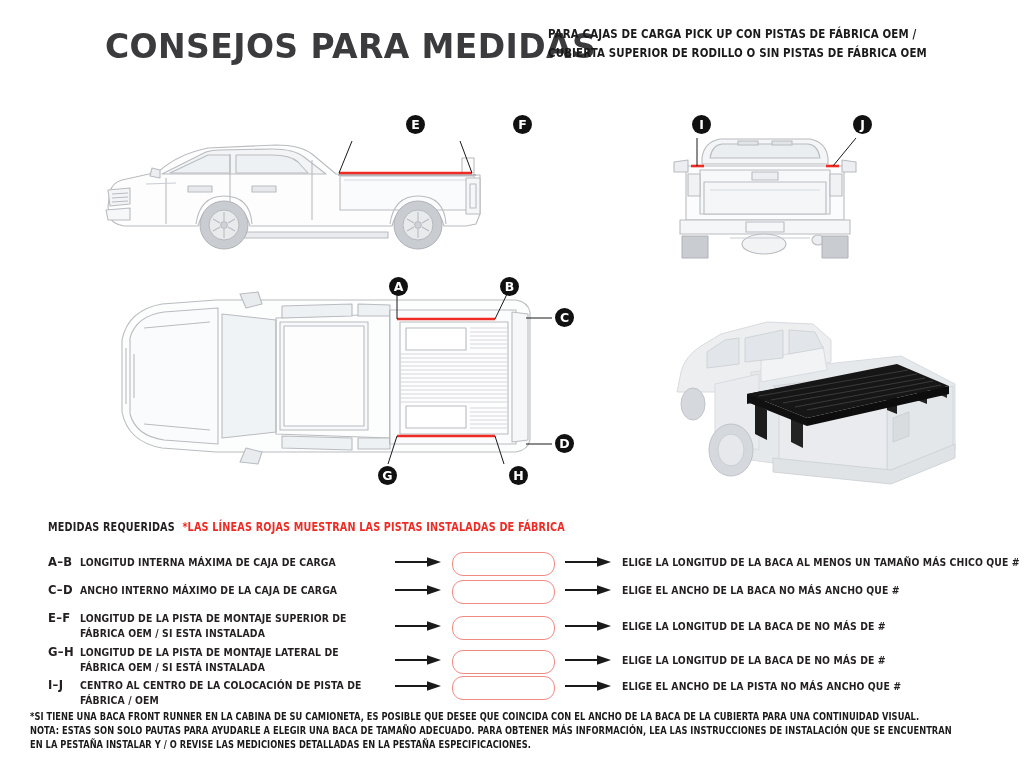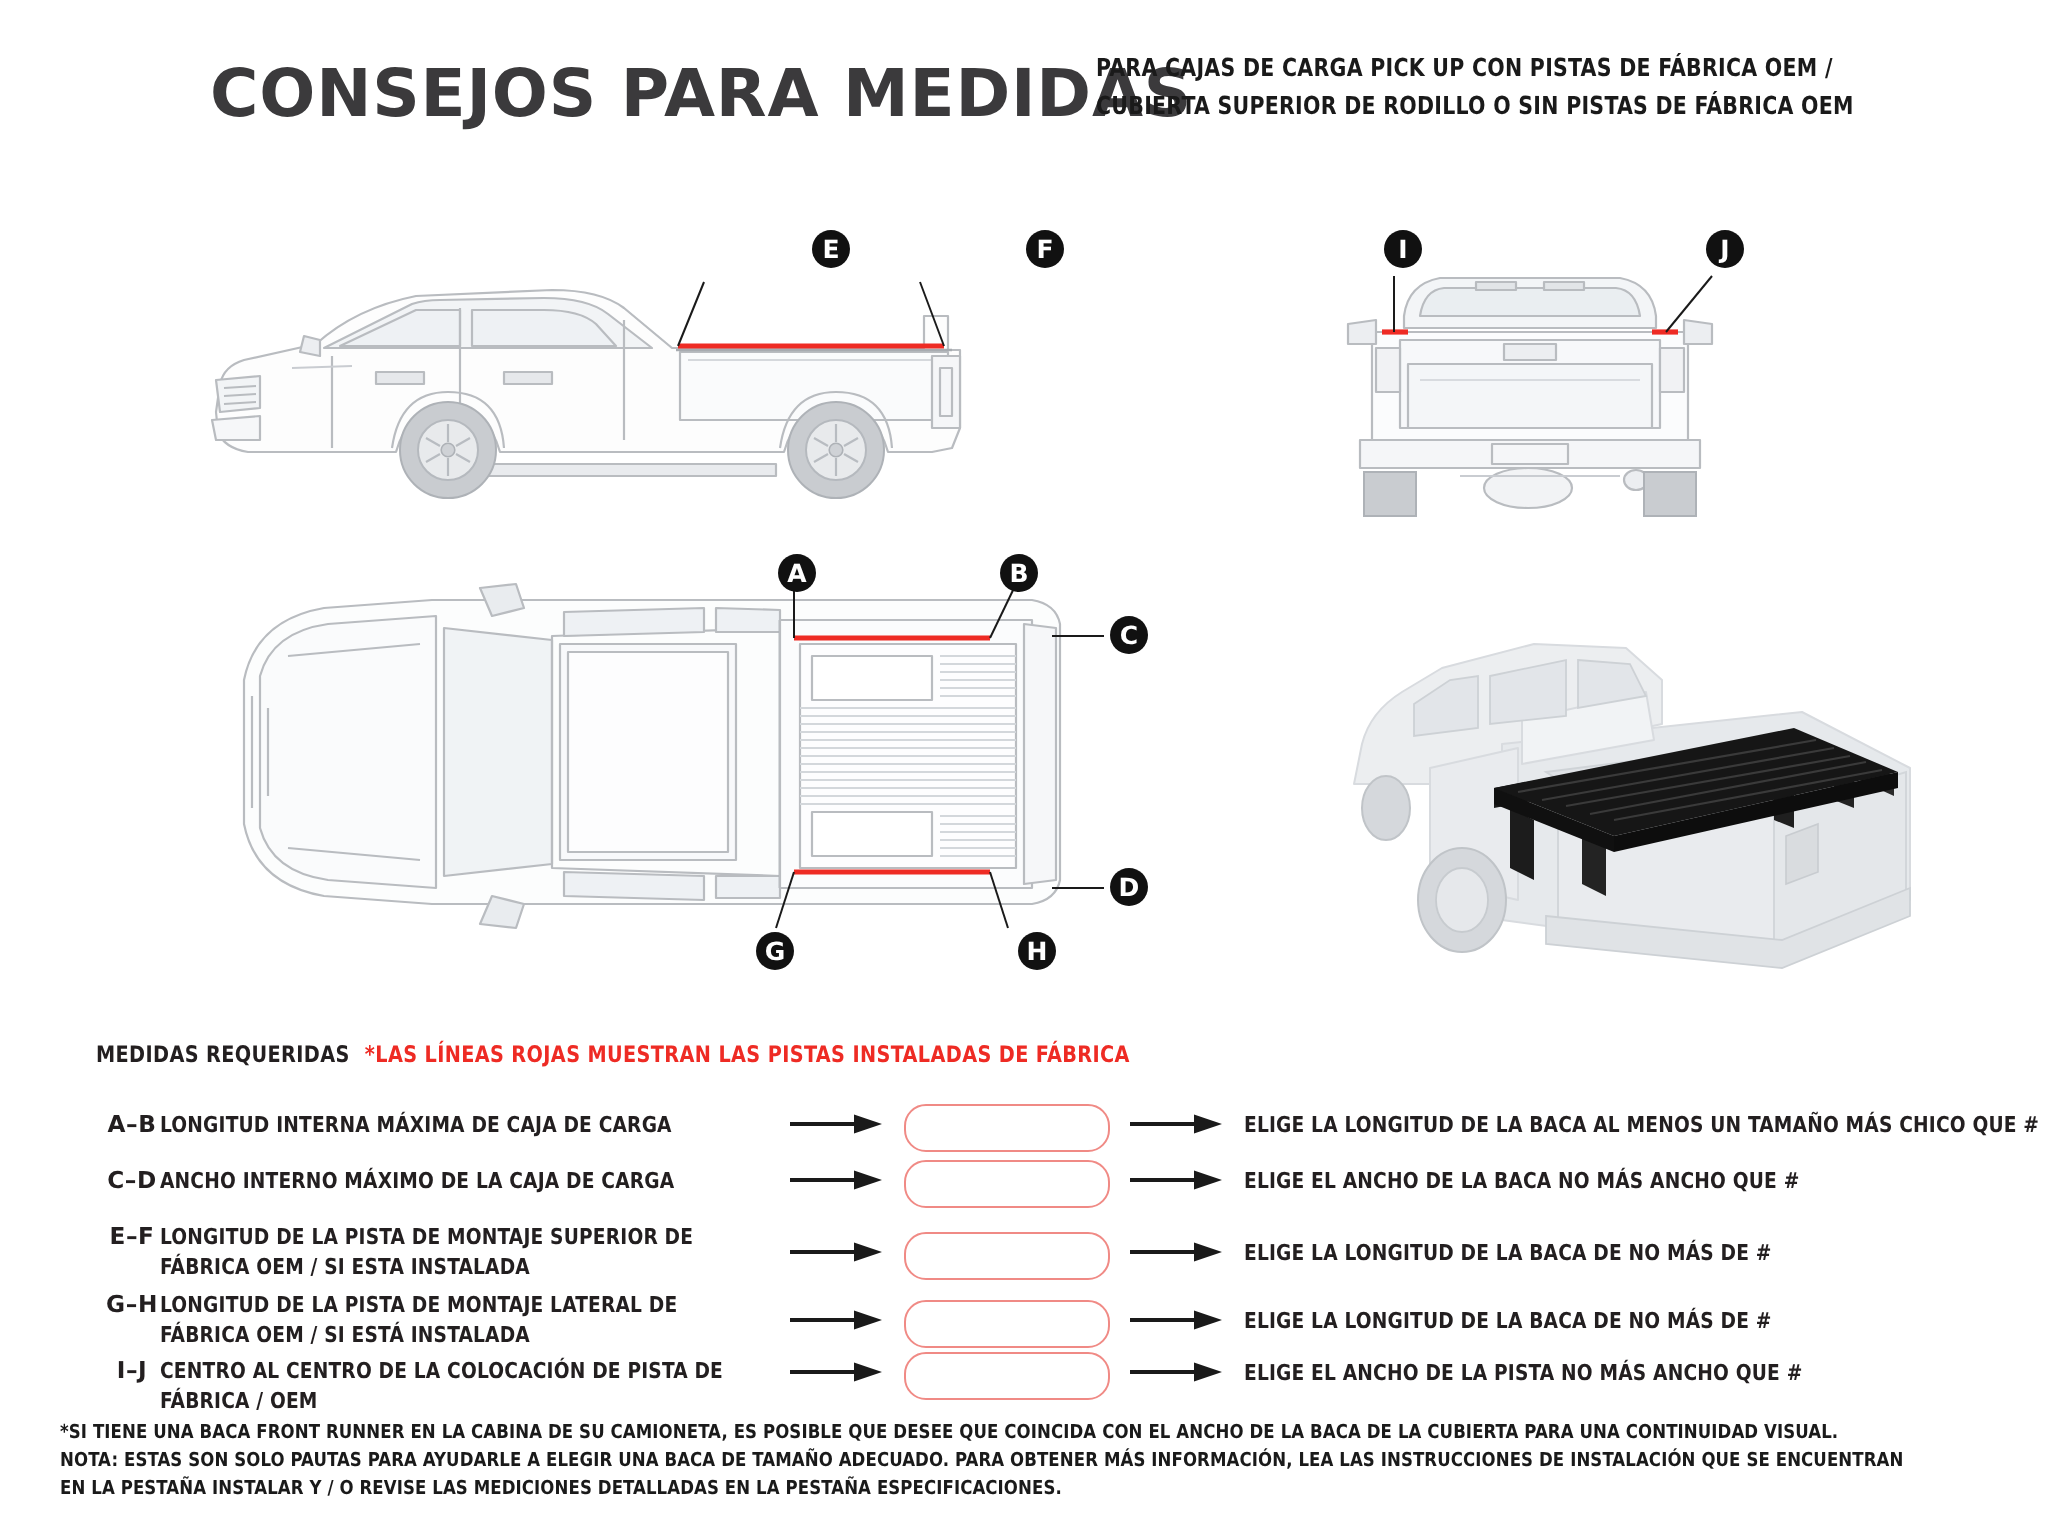--- a/index.html
+++ b/index.html
@@ -107,21 +107,20 @@
   }
   .row .code {
     position: absolute;
     left: 48px;
     top: 0;
     width: 36px;
     font-size: 11.6px;
     font-weight: 700;
     letter-spacing: 0.3px;
     font-family: "DejaVu Sans", sans-serif;
-    text-align: center;
   }
   .row .desc {
     position: absolute;
     left: 80px;
     top: 0;
     width: 300px;
     font-size: 10.9px;
     line-height: 15.2px;
     font-weight: 700;
     letter-spacing: 0.1px;

